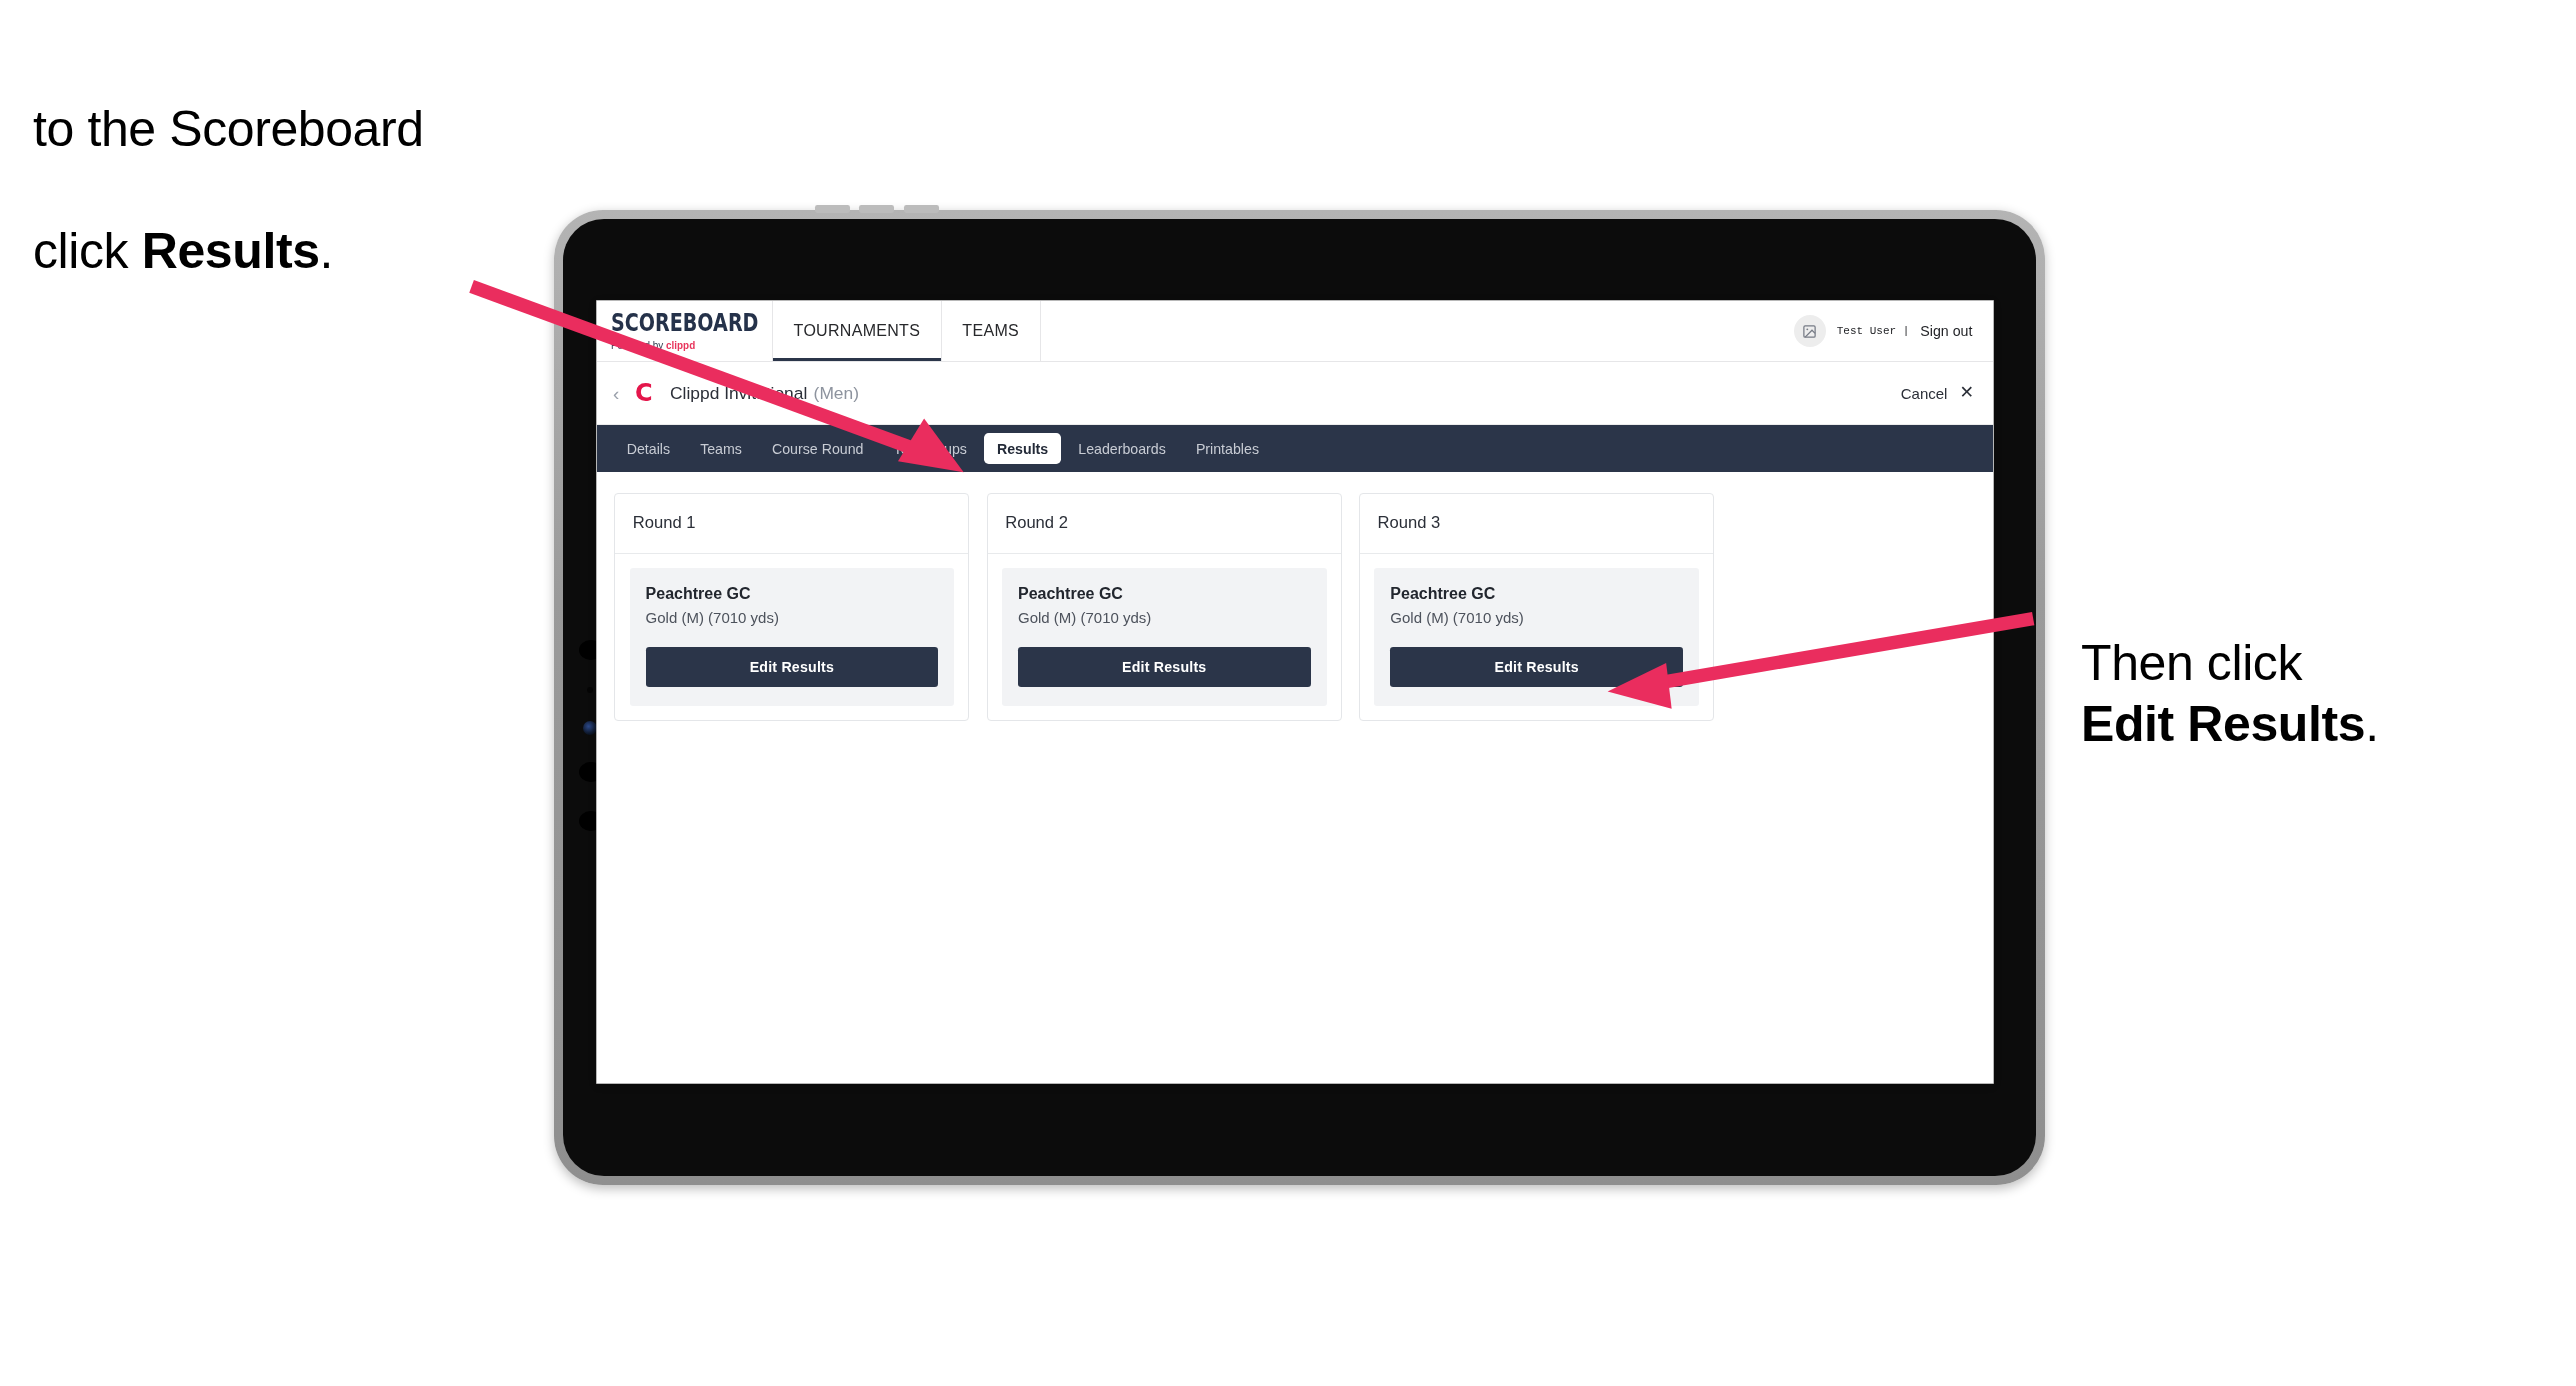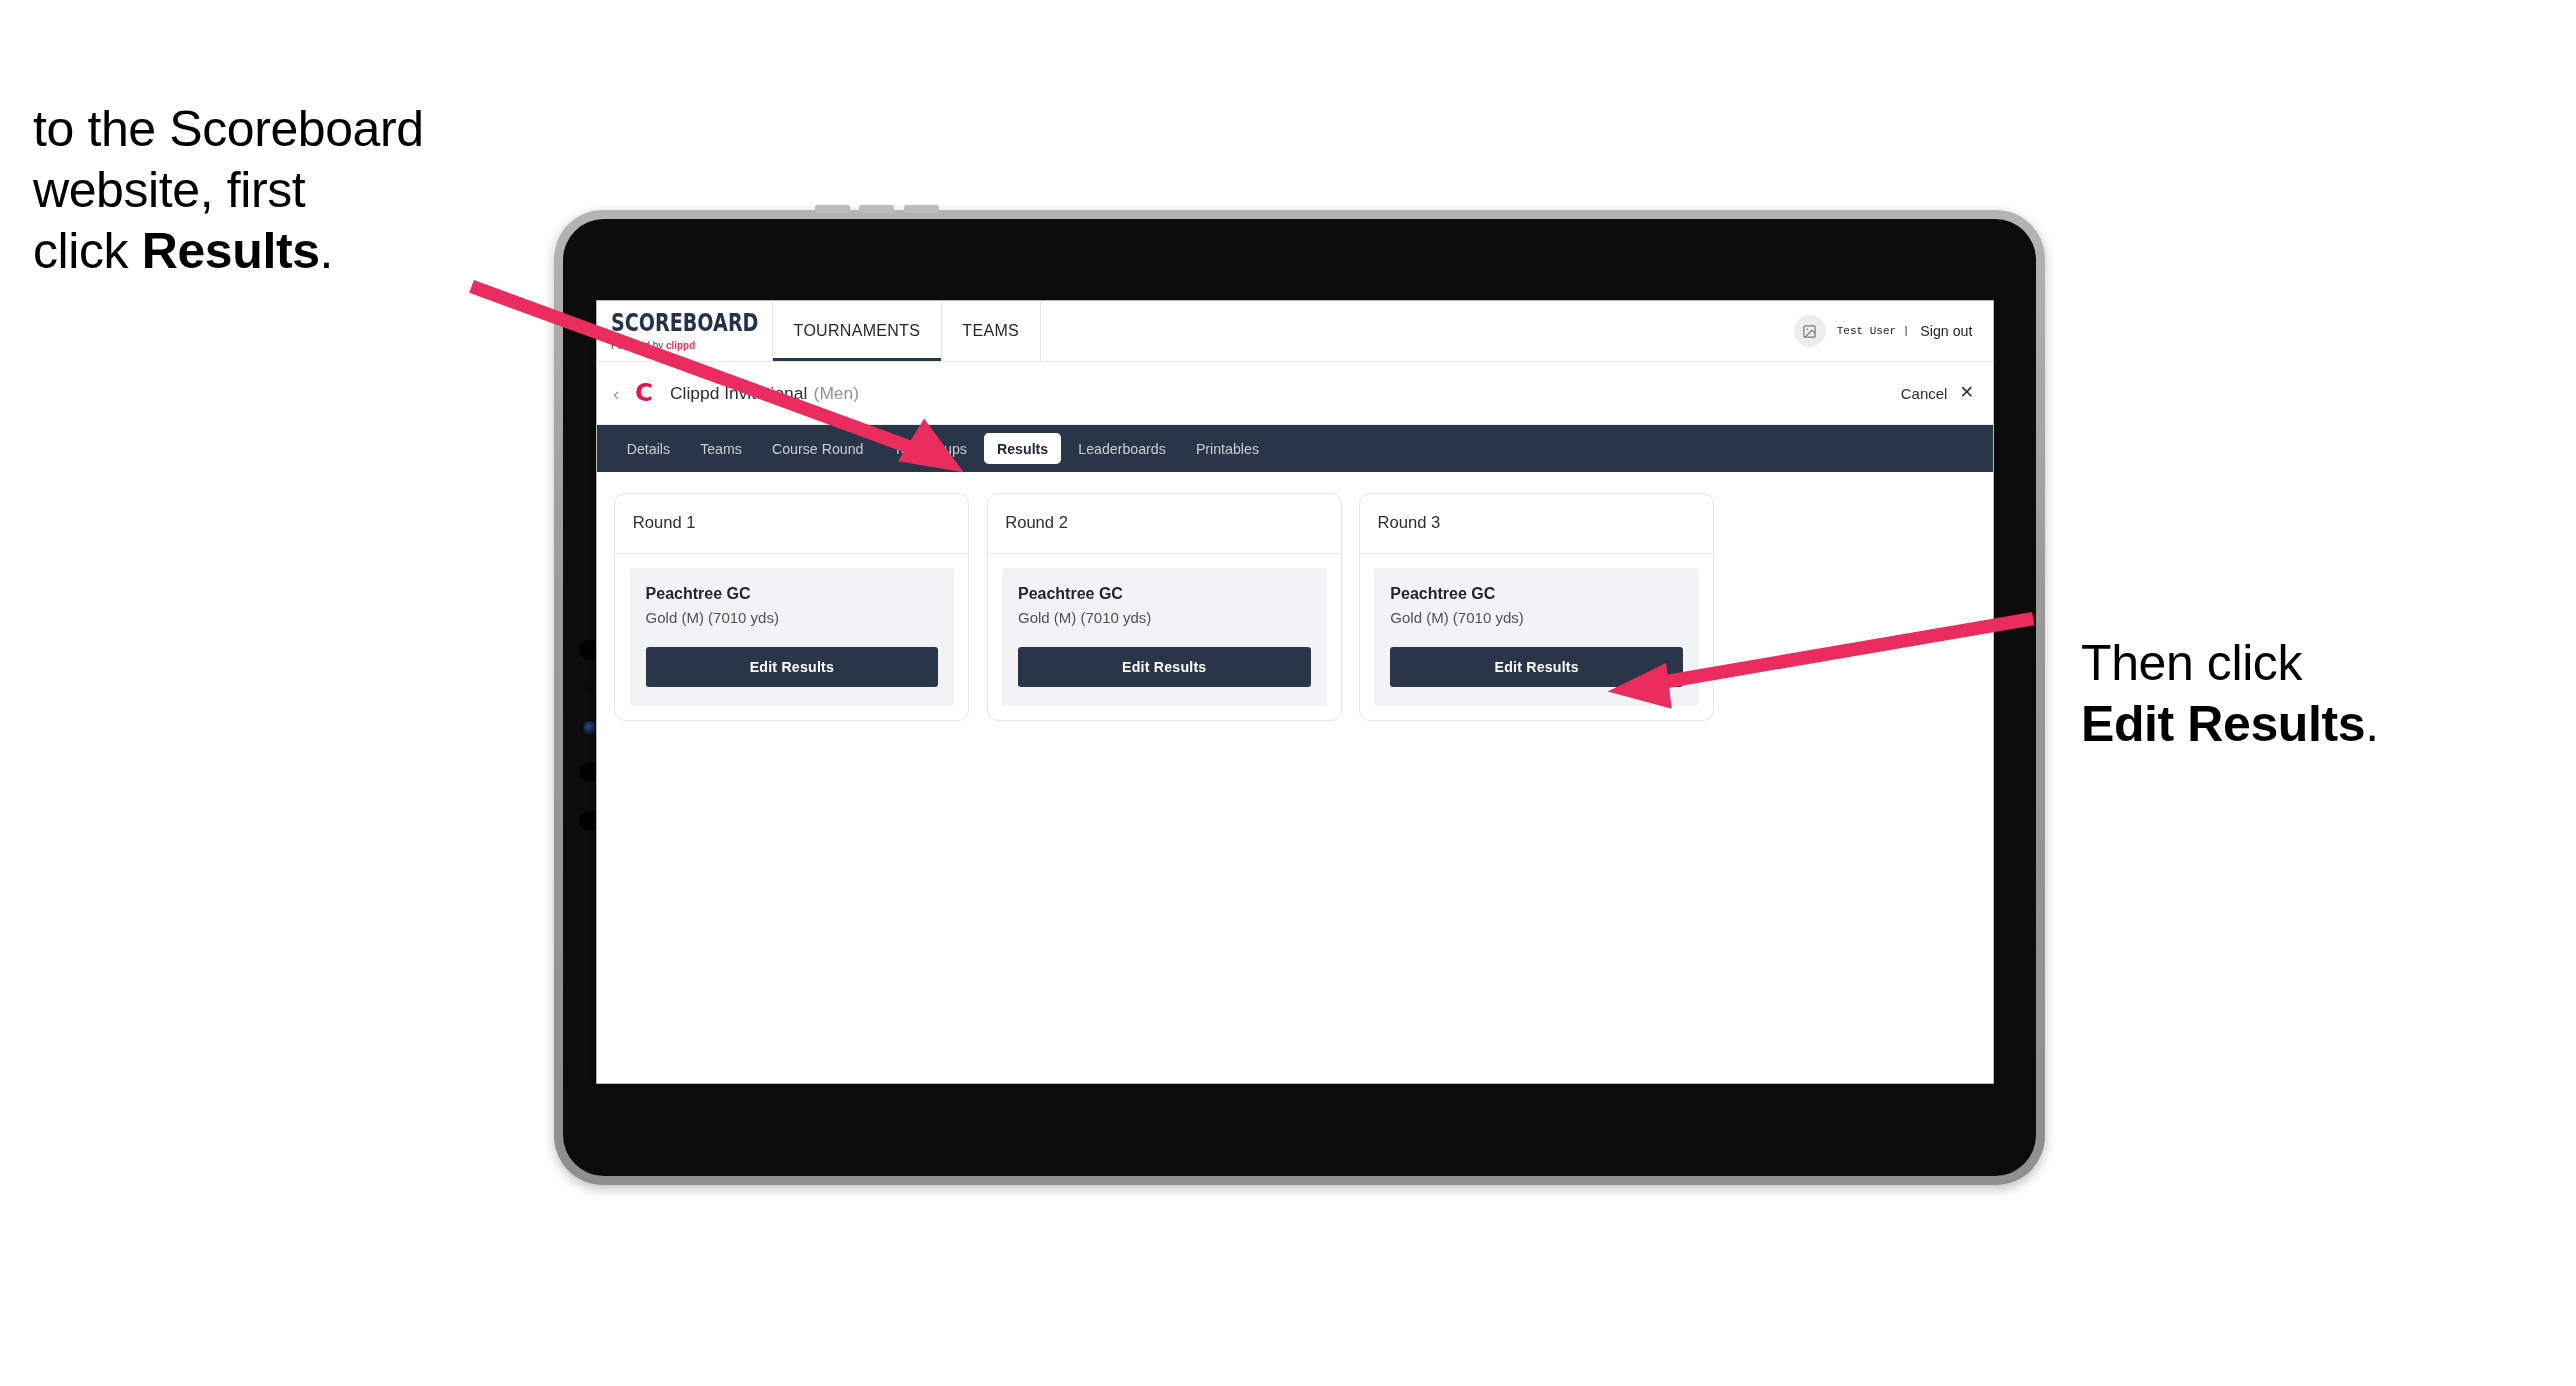--- a/index.html
+++ b/index.html
@@ -250,21 +250,21 @@
   #content {
     padding: 20.6px 17.4px;
     display: flex;
     gap: 17.4px;
     background: #ffffff;
   }
   .round-card {
     width: 355px;
     background: #ffffff;
     border: 0.8px solid #e4e6e9;
-    border-radius: 11px;
+    border-radius: 4px;
     box-sizing: border-box;
     overflow: hidden;
   }
   .round-card-header {
     height: 59px;
     display: flex;
     align-items: center;
     padding: 0 17.4px;
     border-bottom: 0.8px solid #e8eaec;
     font-size: 16.6px;
@@ -312,21 +312,21 @@
     height: 1386px;
     pointer-events: none;
   }
 </style>
 </head>
 <body>
 
 <div class="annotation" id="annotation-left">
   <br>
   <span>to the Scoreboard</span><br>
-  <span>website, first</span><br>
+  <br>
   <span>click </span><b>Results</b><span>.</span>
 </div>
 
 <div class="annotation" id="annotation-right">
   <span>Then click</span><br>
   <b>Edit Results</b><span>.</span>
 </div>
 
 <div id="tablet">
   <div class="tablet-top-button" id="tablet-btn-1"></div>

